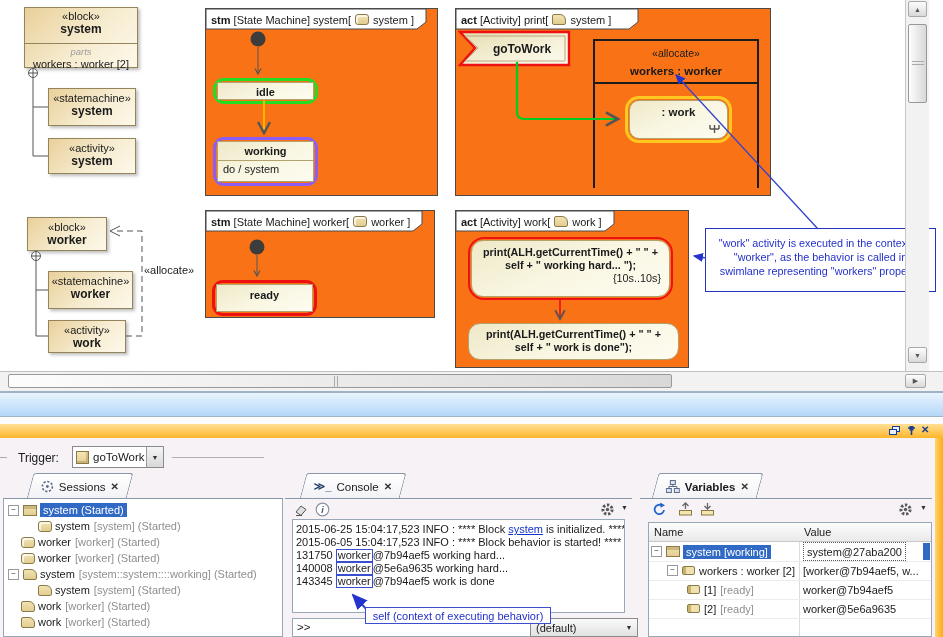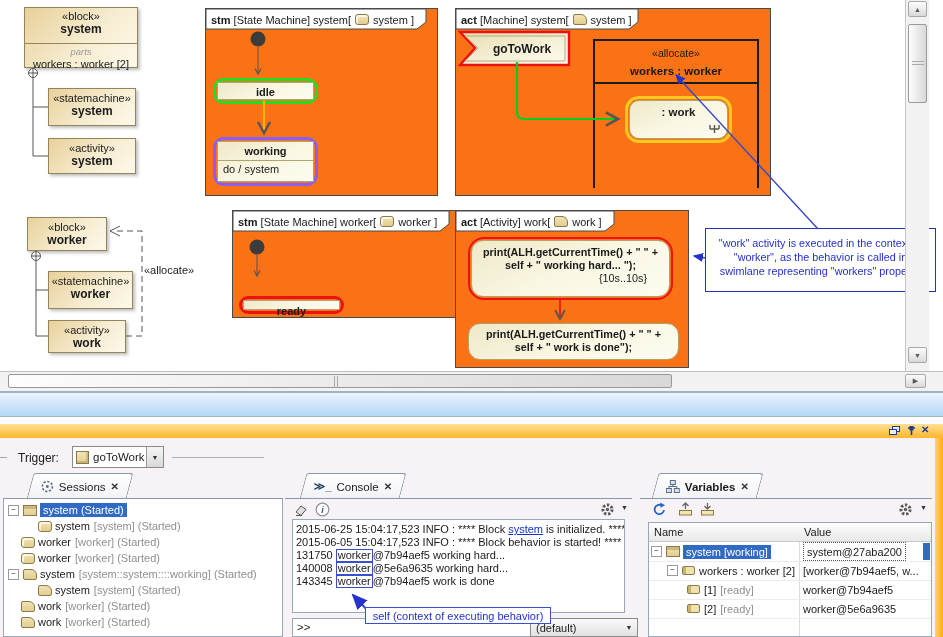--- a/index.html
+++ b/index.html
@@ -123,41 +123,41 @@
       </div>
 
       <div class="state" style="left:7px;top:128px;width:105px;height:49px;border:3px solid #8b5cf6;">
         <div class="inner">
           <div style="border-bottom:1px solid #b2a26c;font-weight:bold;line-height:18px;">working</div>
           <div style="text-align:left;padding:2px 0 0 5px;">do / system</div>
         </div>
       </div>
     </div>
 
-    <div class="frame" style="left:205px;top:210px;width:230px;height:108px;margin-left:27px;">
+    <div class="frame" style="left:205px;top:210px;width:230px;height:108px;">
       <svg width="218" height="22" style="position:absolute;left:0;top:0;">
         <path d="M0,0 H216 V13 L207,20 H0 Z" fill="#ffffff" stroke="#4a4a4a"></path>
       </svg>
       <div class="fhtxt">
         <span><b>stm</b><span> [State Machine] worker[</span></span>
         <span class="ic ic-sm"></span>
         <span>worker ]</span>
       </div>
 
-      <div class="state" style="left:6px;top:85px;width:105px;height:18px;border:3px solid #ee1111;">
+      <div class="state" style="left:6px;top:69px;width:105px;height:36px;border:3px solid #ee1111;">
         <div class="inner"><b style="line-height:20px;">ready</b></div>
       </div>
     </div>
 
     <div class="frame" style="left:455px;top:8px;width:316px;height:188px;">
       <svg width="184" height="22" style="position:absolute;left:0;top:0;">
         <path d="M0,0 H182 V13 L173,20 H0 Z" fill="#ffffff" stroke="#4a4a4a"></path>
       </svg>
       <div class="fhtxt">
-        <span><b>act</b><span> [Machine] system[</span></span>
+        <span><b>act</b><span> [Activity] print[</span></span>
         <span class="ic ic-act"></span>
         <span>system ]</span>
       </div>
 
       <div class="abs" style="left:137px;top:30px;width:166px;height:149px;border:2px solid #1c1c1c;border-bottom:none;">
         <div style="text-align:center;border-bottom:2px solid #1c1c1c;padding:2px 0 3px;">
           <span style="font-size:10.5px;">«allocate»</span><br>
           <b style="font-size:11.5px;">workers : worker</b>
         </div>
       </div>
@@ -192,21 +192,21 @@
       <div class="fhtxt">
         <span><b>act</b><span> [Activity] work[</span></span>
         <span class="ic ic-act"></span>
         <span>work ]</span>
       </div>
 
       <div class="state" style="left:12px;top:26px;width:205px;height:63px;border:2.5px solid #ee1111;border-radius:16px;">
         <div class="inner" style="border-radius:12px;font-weight:bold;font-size:10.8px;line-height:13px;padding-top:5px;">
           <div>print(ALH.getCurrentTime() + " " +</div>
           <div>self + " working hard... ");</div>
-          <div style="font-weight:normal;text-align:right;padding-right:22px;">{10s..10s}</div>
+          <div style="font-weight:normal;text-align:right;padding-right:8px;">{10s..10s}</div>
         </div>
       </div>
 
       <div class="state" style="left:12px;top:112px;width:211px;height:37px;border:none;border-radius:13px;padding:0;">
         <div class="inner" style="border-radius:12px;font-weight:bold;font-size:10.8px;line-height:13px;padding-top:4px;">
           <div>print(ALH.getCurrentTime() + " " +</div>
           <div>self + " work is done");</div>
         </div>
       </div>
     </div>

